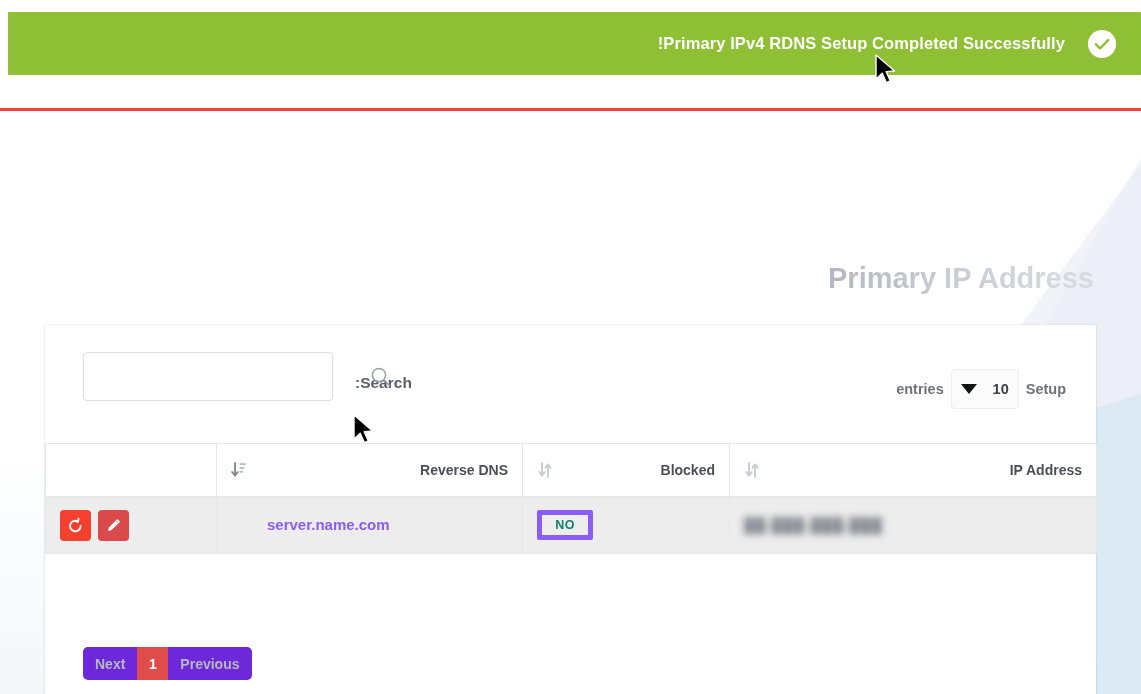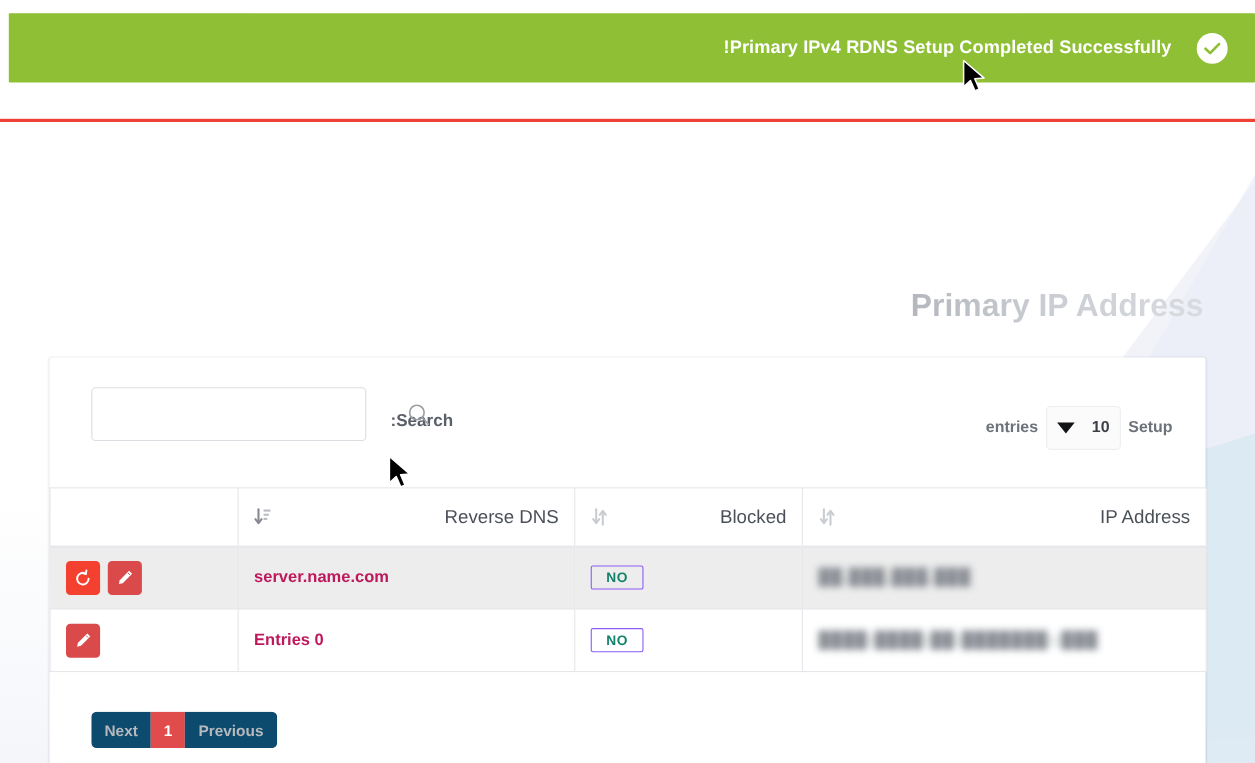--- a/index.html
+++ b/index.html
@@ -254,22 +254,22 @@
     padding: 0 14px;
   }
   .th-inner {
     display: flex;
     flex-direction: row;
     align-items: center;
     justify-content: space-between;
     width: 100%;
   }
   .th-label {
-    font-size: 17px;
-    font-weight: normal;
+    font-size: 14px;
+    font-weight: bold;
     color: #4b5058;
     white-space: nowrap;
   }
   .sort-ico { width: 16px; height: 20px; flex: 0 0 auto; }
 
   .col-act  { width: 171px; }
   .col-rdns { width: 306px; }
   .col-blk  { width: 207px; }
   .col-ip   { width: 367px; }
 
@@ -293,32 +293,33 @@
     justify-content: center;
     cursor: pointer;
   }
   .btn-reset { background: #f4402f; }
   .btn-edit  { background: #db4a4a; }
   .btn-act svg { display: block; }
 
   .cell-text {
     font-size: 15px;
     font-weight: bold;
-    color: #be185d;
+    color: #8b5cf6;
     text-align: right;
     white-space: nowrap;
+    margin-left: 36px;
   }
   td.cell-rdns { text-align: left; }
   td.cell-blk, td.cell-ip { text-align: left; }
 
   .badge-no {
     display: inline-block;
     min-width: 32px;
     padding: 4px 7px 3px;
-    border: 1px solid #8b5cf6;
+    border: 5px solid #8b5cf6;
     border-radius: 2px;
     color: #12826a;
     font-size: 12.5px;
     font-weight: bold;
     letter-spacing: .4px;
     text-align: center;
     line-height: 1.05;
     background: transparent;
   }
 
@@ -348,21 +349,21 @@
   .pg-btn {
     min-width: 52px;
     height: 33px;
     display: flex;
     align-items: center;
     justify-content: center;
     font-size: 14px;
     font-weight: bold;
     color: #b6b9bd;
     padding: 0 12px;
-    background: #0c4a6e;
+    background: #6d28d9;
     cursor: pointer;
     box-sizing: border-box;
     user-select: none;
   }
   .pg-num {
     min-width: 31px;
     padding: 0 11px;
     background: #e04b4b;
     color: #ffffff;
   }
@@ -525,41 +526,20 @@
               <span class="cell-text">server.name.com</span>
             </td>
             <td class="cell-blk">
               <span class="badge-no">NO</span>
             </td>
             <td class="cell-ip">
               <span class="ip-redacted">██.███.███.███</span>
             </td>
           </tr>
 
-          <tr class="even">
-            <td class="cell-act">
-              <div class="act-row">
-                <button class="btn-act btn-edit">
-                  <svg width="16" height="16" viewBox="0 0 20 20">
-                    <path d="M14.2 2.4 L17.6 5.8 L7.0 16.4 L2.6 17.4 L3.6 13.0 Z" fill="#ffffff"></path>
-                    <path d="M13.0 4.9 L15.1 7.0" stroke="#db4a4a" stroke-width="1.1"></path>
-                  </svg>
-                </button>
-              </div>
-            </td>
-            <td class="cell-rdns">
-              <span class="cell-text">Entries 0</span>
-            </td>
-            <td class="cell-blk">
-              <span class="badge-no">NO</span>
-            </td>
-            <td class="cell-ip">
-              <span class="ip-redacted">████:████:██:███████::███</span>
-            </td>
-          </tr>
         </tbody>
       </table>
 
       <div class="pager">
         <div class="pg-btn">Next</div>
         <div class="pg-btn pg-num">1</div>
         <div class="pg-btn">Previous</div>
       </div>
 
     </div>

